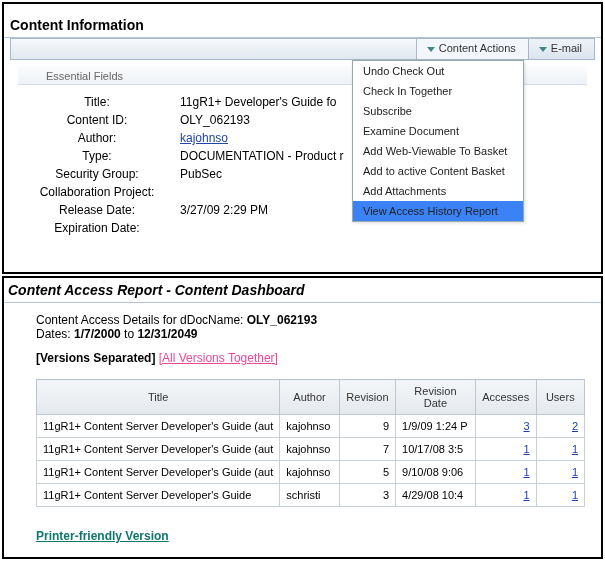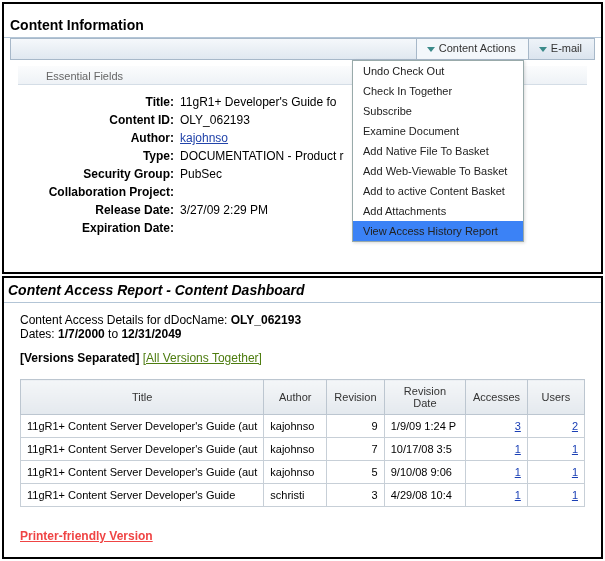--- a/index.html
+++ b/index.html
@@ -97,33 +97,33 @@
   .fields {
     margin: 0 16px 14px 16px;
   }
   .frow {
     display: flex;
     padding: 2px 0;
     font-size: 12px;
   }
   .flabel {
     width: 160px;
-    text-align: right;
-    font-weight: bold;
+    text-align: center;
+    font-weight: normal;
     padding-right: 6px;
     color: #000;
   }
   .fval { color: #000; }
   .fval a { color: #2244aa; text-decoration: underline; }
 
-  .report-body { padding: 10px 16px 14px 16px; }
+  .report-body { padding: 10px 16px 14px 32px; }
   .report-meta { font-size: 12px; margin-bottom: 10px; }
   .report-meta b { font-weight: bold; }
   .versions-line { margin: 8px 0 14px 0; }
-  .versions-line a { color: #4d7c0f; }
+  .versions-line a { color: #ec4899; }
   table.grid {
     border-collapse: collapse;
     width: 100%;
     font-size: 11px;
   }
   table.grid th {
     background: linear-gradient(#f4f6f8,#e4e9ee);
     border: 1px solid #bcc6d0;
     padding: 5px 6px;
     font-weight: normal;
@@ -133,21 +133,21 @@
     border: 1px solid #c7cfd7;
     padding: 5px 6px;
     white-space: nowrap;
     overflow: hidden;
   }
   table.grid td.num { text-align: right; }
   table.grid td a { color: #1a3fb5; text-decoration: underline; }
   .printer-link {
     display: block;
     margin-top: 22px;
-    color: #ef4444;
+    color: #0f766e;
     font-weight: bold;
     text-decoration: underline;
     font-size: 12px;
   }
   .col-title   { width: 230px; }
   .col-author  { width: 64px; }
   .col-rev     { width: 58px; }
   .col-revdate { width: 82px; }
   .col-acc     { width: 62px; }
   .col-users   { width: 60px; }
@@ -165,21 +165,20 @@
       </div>
       <div class="menu-btn">
         <span class="chev chev-teal"></span><span>E-mail</span>
       </div>
     </div>
     <div class="dropdown" id="dropdown">
         <div class="dropdown-item">Undo Check Out</div>
         <div class="dropdown-item">Check In Together</div>
         <div class="dropdown-item">Subscribe</div>
         <div class="dropdown-item">Examine Document</div>
-        <div class="dropdown-item">Add Native File To Basket</div>
         <div class="dropdown-item">Add Web-Viewable To Basket</div>
         <div class="dropdown-item">Add to active Content Basket</div>
         <div class="dropdown-item">Add Attachments</div>
         <div class="dropdown-item highlight">View Access History Report</div>
       </div>
   </div>
 
   <div class="fieldset-label">Essential Fields</div>
 
   <div class="fields">

